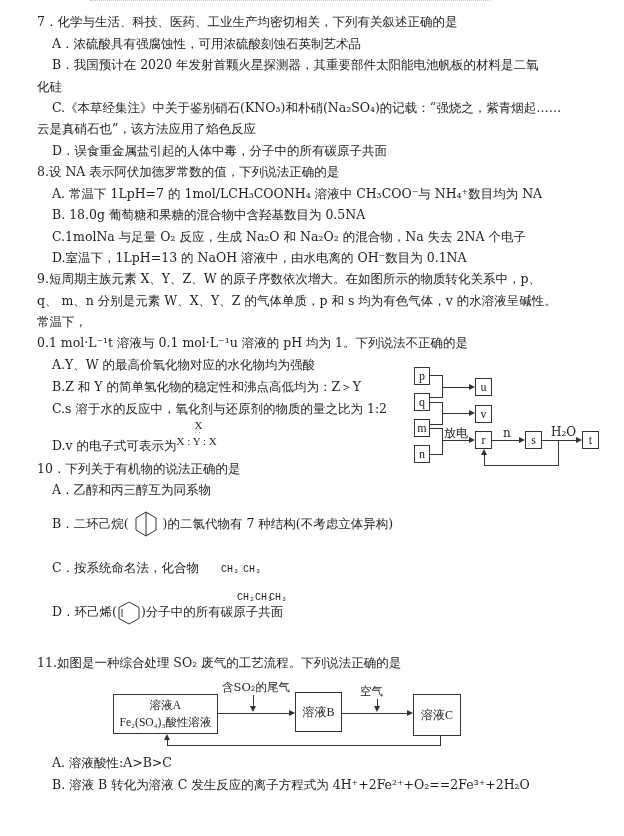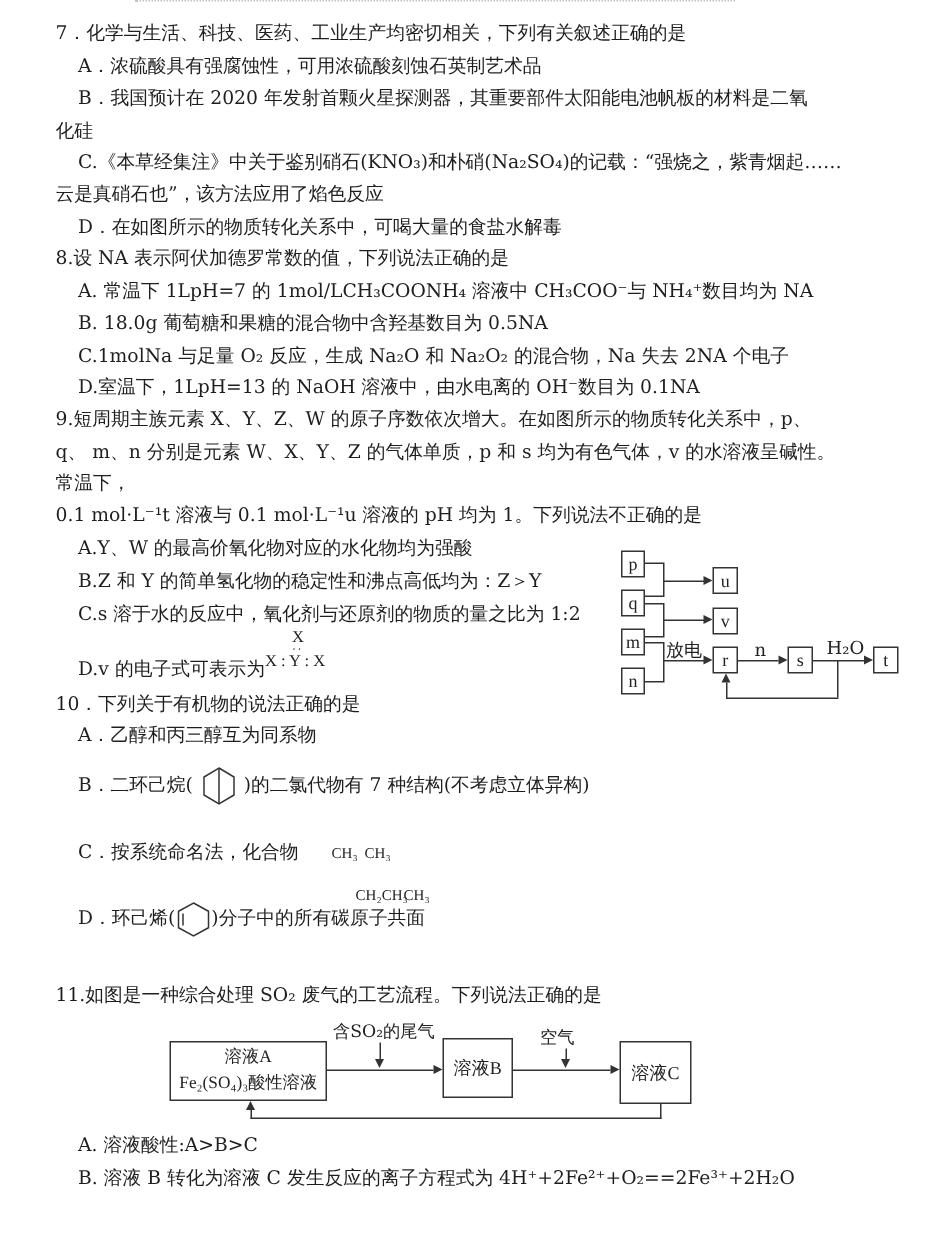--- a/index.html
+++ b/index.html
@@ -13,37 +13,37 @@
             border-top:1px dotted #888;opacity:.5;}
   
   .box{position:absolute;border:1.4px solid #333;background:#fff;text-align:center;
        font-family:"Liberation Serif",serif;font-size:12px;color:#222;box-sizing:border-box;}
   .wire{position:absolute;background:#333;}
   .lbl{position:absolute;font-size:12px;color:#222;white-space:nowrap;}
   .arrow-r{position:absolute;width:0;height:0;border-top:3px solid transparent;border-bottom:3px solid transparent;border-left:6px solid #333;}
   .arrow-u{position:absolute;width:0;height:0;border-left:3px solid transparent;border-right:3px solid transparent;border-bottom:6px solid #333;}
   .arrow-d{position:absolute;width:0;height:0;border-left:3px solid transparent;border-right:3px solid transparent;border-top:6px solid #333;}
   .hex{display:inline-block;vertical-align:middle;}
-  .formula{display:inline-block;position:relative;vertical-align:middle;width:148px;height:44px;font-size:10px;font-family:Liberation Serif, serif;}
+  .formula{display:inline-block;position:relative;vertical-align:middle;width:148px;height:44px;font-size:10px;font-family:Liberation Mono, monospace;}
   .formula span{position:absolute;white-space:nowrap;}
   .electron{display:inline-block;position:relative;width:44px;height:28px;vertical-align:-3px;font-family:"Liberation Serif",serif;font-size:11px;}
   .electron span{position:absolute;white-space:nowrap;}
 </style>
 </head>
 <body>
 
 <div class="topstrip"></div>
 
 <div class="line q" style="top:14px">7．化学与生活、科技、医药、工业生产均密切相关，下列有关叙述正确的是</div>
 <div class="line opt" style="top:36px">A．浓硫酸具有强腐蚀性，可用浓硫酸刻蚀石英制艺术品</div>
 <div class="line opt" style="top:57px">B．我国预计在 2020 年发射首颗火星探测器，其重要部件太阳能电池帆板的材料是二氧</div>
 <div class="line cont" style="top:79px">化硅</div>
 <div class="line opt" style="top:100px">C.《本草经集注》中关于鉴别硝石(KNO₃)和朴硝(Na₂SO₄)的记载：“强烧之，紫青烟起……</div>
 <div class="line cont" style="top:121px">云是真硝石也”，该方法应用了焰色反应</div>
-<div class="line opt" style="top:143px">D．在如图所示的物质转化关系中，可喝大量的食盐水解毒</div>
+<div class="line opt" style="top:143px">D．误食重金属盐引起的人体中毒，分子中的所有碳原子共面</div>
 
 <div class="line q" style="top:164px">8.设 NA 表示阿伏加德罗常数的值，下列说法正确的是</div>
 <div class="line opt" style="top:186px">A. 常温下 1LpH=7 的 1mol/LCH₃COONH₄ 溶液中 CH₃COO⁻与 NH₄⁺数目均为 NA</div>
 <div class="line opt" style="top:207px">B. 18.0g 葡萄糖和果糖的混合物中含羟基数目为 0.5NA</div>
 <div class="line opt" style="top:229px">C.1molNa 与足量 O₂ 反应，生成 Na₂O 和 Na₂O₂ 的混合物，Na 失去 2NA 个电子</div>
 <div class="line opt" style="top:250px">D.室温下，1LpH=13 的 NaOH 溶液中，由水电离的 OH⁻数目为 0.1NA</div>
 
 <div class="line q" style="top:271px">9.短周期主族元素 X、Y、Z、W 的原子序数依次增大。在如图所示的物质转化关系中，p、</div>
 <div class="line q" style="top:293px">q、 m、n 分别是元素 W、X、Y、Z 的气体单质，p 和 s 均为有色气体，v 的水溶液呈碱性。</div>
 <div class="line q" style="top:314px">常温下，</div>

